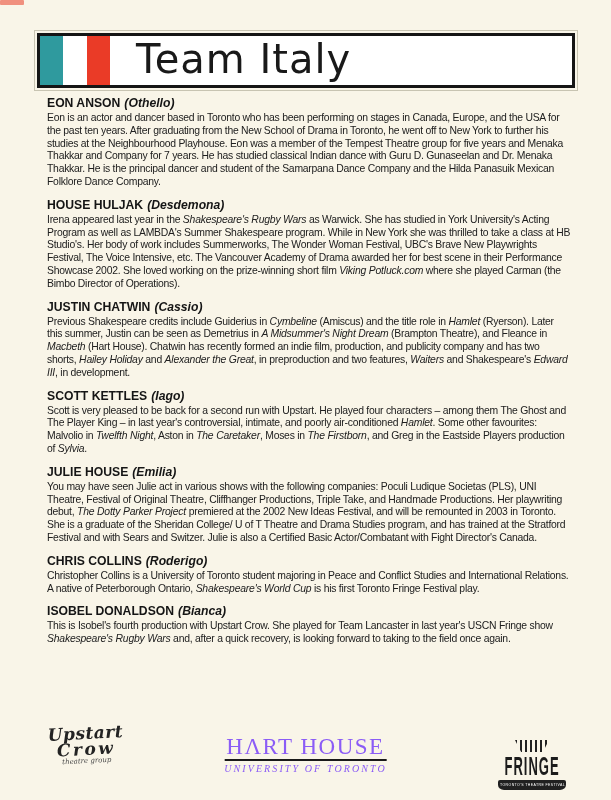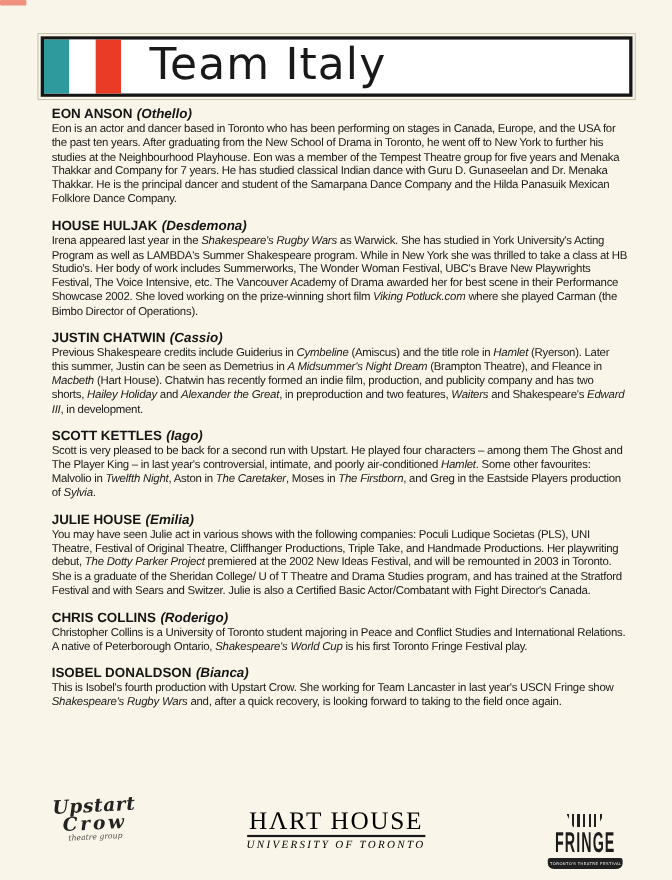--- a/index.html
+++ b/index.html
@@ -42,21 +42,21 @@
   .upstart {
     position:absolute; left:45px; top:4px; width:82px; text-align:center;
     transform:rotate(-3deg);
     font-family:"DejaVu Serif", serif; font-weight:bold; color:#232323;
   }
   .up1 { font-size:17px; line-height:15px; font-style:italic; letter-spacing:.5px; }
   .up2 { font-size:17px; line-height:16px; font-style:italic; letter-spacing:2.5px; }
   .uptag { font-size:7px; line-height:8px; font-style:italic; font-weight:normal; color:#4a4a4a; }
   .harthouse {
     position:absolute; left:50%; transform:translateX(-50%); top:13px;
-    text-align:center; font-family:"Liberation Serif", serif; color:#000000;
+    text-align:center; font-family:"Liberation Serif", serif; color:#8b5cf6;
   }
   .hh1 {
     font-size:23px; line-height:23px; letter-spacing:1.5px;
     border-bottom:2px solid #191919; padding:0 2px 1px 2px; white-space:nowrap;
   }
   .hh2 { font-size:10px; line-height:12px; letter-spacing:2.1px; margin-top:2px; white-space:nowrap;font-style:italic; }
   .fringe { position:absolute; right:45px; top:18px; width:68px; text-align:center; color:#1c1c1c; }
   .crown {
     width:34px; height:12px; margin:0 auto;
     background:repeating-linear-gradient(90deg,#222 0 2px,rgba(0,0,0,0) 2px 5px);
@@ -106,21 +106,21 @@
   <section class="bio">
     <h2 class="bio-head"><span>JULIE HOUSE</span><i class="role">(Emilia)</i></h2>
     <p class="bio-text"><span>You may have seen Julie act in various shows with the following companies: Poculi Ludique Societas (PLS), UNI Theatre, Festival of Original Theatre, Cliffhanger Productions, Triple Take, and Handmade Productions.  Her playwriting debut, </span><i>The Dotty Parker Project</i><span> premiered at the 2002 New Ideas Festival, and will be remounted in 2003 in Toronto.  She is a graduate of the Sheridan College/ U of T Theatre and Drama Studies program, and has trained at the Stratford Festival and with Sears and Switzer.  Julie is also a Certified Basic Actor/Combatant with Fight Director's Canada.</span></p>
   </section>
   <section class="bio">
     <h2 class="bio-head"><span>CHRIS COLLINS</span><i class="role">(Roderigo)</i></h2>
     <p class="bio-text"><span>Christopher Collins is a University of Toronto student majoring in Peace and Conflict Studies and International Relations.  A native of Peterborough Ontario, </span><i>Shakespeare's World Cup</i><span> is his first Toronto Fringe Festival play.</span></p>
   </section>
   <section class="bio">
     <h2 class="bio-head"><span>ISOBEL DONALDSON</span><i class="role">(Bianca)</i></h2>
-    <p class="bio-text"><span>This is Isobel's fourth production with Upstart Crow.  She working for Team Lancaster in last year's USCN Fringe show </span><i>Shakespeare's Rugby Wars</i><span> and, after a quick recovery, is looking forward to taking to the field once again.</span></p>
+    <p class="bio-text"><span>This is Isobel's fourth production with Upstart Crow.  She played for Team Lancaster in last year's USCN Fringe show </span><i>Shakespeare's Rugby Wars</i><span> and, after a quick recovery, is looking forward to taking to the field once again.</span></p>
   </section>
 </div>
 
 <footer class="footer">
   <div class="upstart">
     <div class="up1">Upstart</div>
     <div class="up2">Crow</div>
     <div class="uptag">theatre group</div>
   </div>
   <div class="harthouse">

